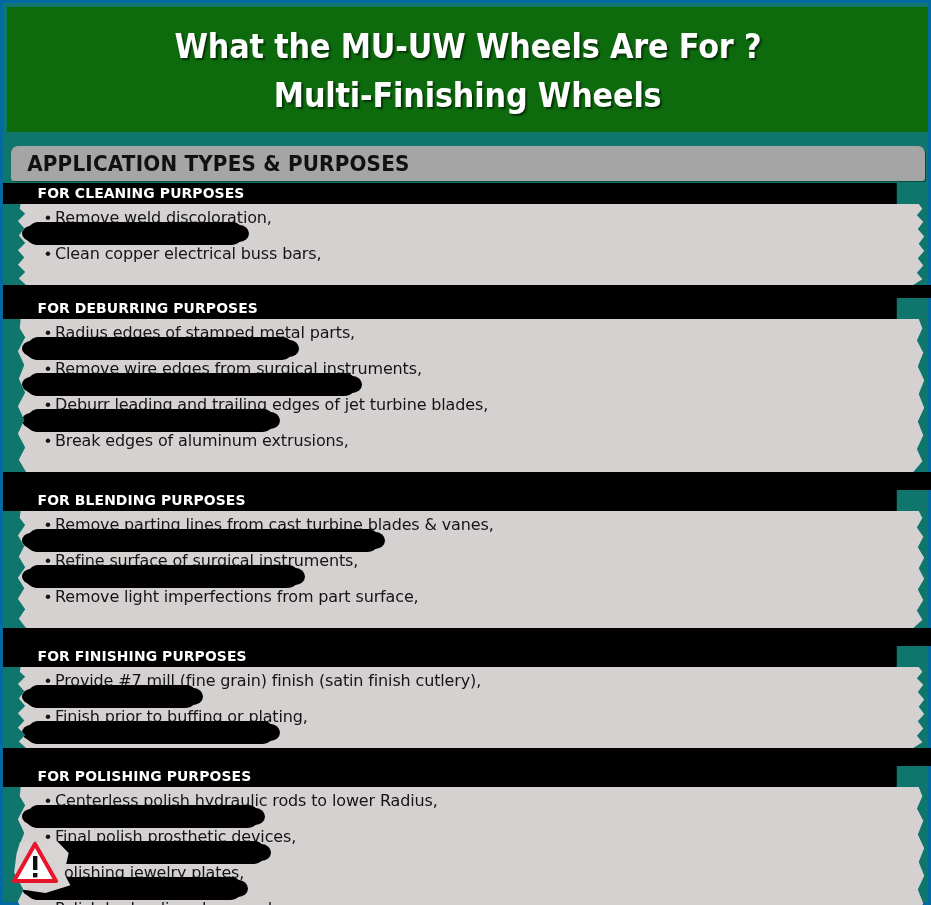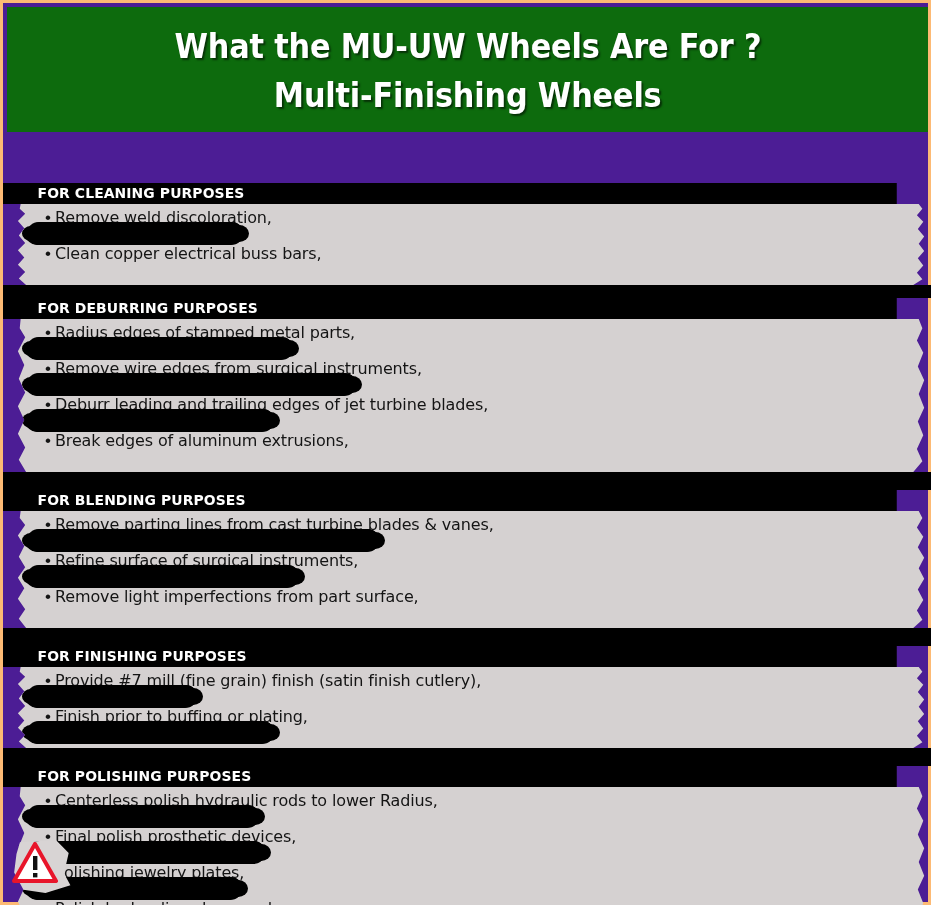--- a/index.html
+++ b/index.html
@@ -10,22 +10,22 @@
     height: 905px;
     background: #000000;
     font-family: "Liberation Sans", sans-serif;
     overflow: hidden;
   }
 
   #slide {
     position: relative;
     width: 931px;
     height: 905px;
-    background: #4c1d95;
-    border: 3px solid #fdba74;
+    background: #0f766e;
+    border: 3px solid #0369a1;
   }
 
   
   .title-banner {
     position: absolute;
     left: 4px;
     top: 4px;
     width: 921px;
     height: 125px;
     background: #0d6b0d;
@@ -198,20 +198,23 @@
 </head>
 <body>
 
 <div id="slide">
 
   <div class="title-banner">
     <div class="title-line">What the MU-UW Wheels Are For ?</div>
     <div class="title-line">Multi-Finishing Wheels</div>
   </div>
 
+  <div class="app-bar">
+    <div class="app-bar-text">APPLICATION TYPES &amp; PURPOSES</div>
+  </div>
 
   <div class="sections" id="sections-root">
       <div class="section">
         <div class="section-head">FOR CLEANING PURPOSES</div>
         <div class="panel">
           <div class="row">
             <div class="bullet-line">
               <span class="bullet-dot">•</span>
               <span class="bullet-text">Remove weld discoloration,</span>
             </div>

